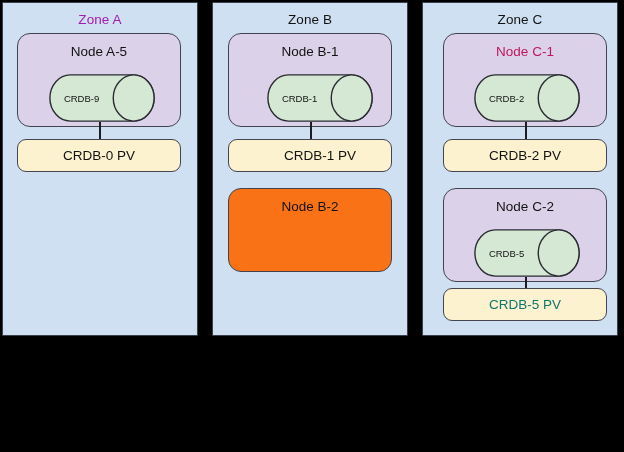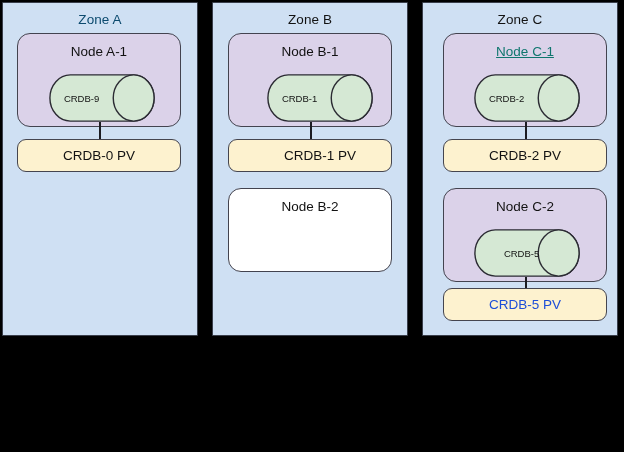--- a/index.html
+++ b/index.html
@@ -89,24 +89,24 @@
     position: absolute;
     background: #1c1c22;
     width: 1.6px;
   }
 </style>
 </head>
 <body>
 
 <div id="diagram">
     <div class="zone" style="left: 2px; top: 2px; width: 196px; height: 334px; background: rgb(207, 224, 243); border-color: rgb(58, 63, 75);">
-      <div class="zone-title" style="color: #0c4a6e;">Zone A</div>
+      <div class="zone-title" style="color: #a21caf;">Zone A</div>
     </div>
     <div class="node" style="left: 17px; top: 33px; width: 164px; height: 94px; background: rgb(219, 210, 233); border-color: rgb(67, 67, 79);">
-      <div class="node-title" style="color: rgb(18, 18, 18);">Node A-1</div>
+      <div class="node-title" style="color: rgb(18, 18, 18);">Node A-5</div>
     </div>
     <div class="db" style="left: 49px; top: 74px; width: 106px; height: 48px;">
       <svg width="106" height="48" viewBox="0 0 106 48">
         <path d="M 21.325531914893613 0.9 L 84.67446808510638 0.9 A 20.425531914893615 23.1 0 0 1 84.67446808510638 47.1 L 21.325531914893613 47.1 A 20.425531914893615 23.1 0 0 1 21.325531914893613 0.9 Z" fill="#d5e8d4" stroke="#2b2b33" stroke-width="1.4"></path>
         <ellipse cx="84.67446808510638" cy="24" rx="20.425531914893615" ry="23.1" fill="#d5e8d4" stroke="#2b2b33" stroke-width="1.4"></ellipse>
       </svg>
       <div class="db-label" style="left: 0px; width: 65.1489px;">CRDB-9</div>
     </div>
     <div class="pv" style="left: 17px; top: 139px; width: 164px; height: 33px; background: rgb(253, 242, 207); border-color: rgb(69, 69, 79);">
       <span class="pv-label" style="color: rgb(18, 18, 18);">CRDB-0 PV</span>
@@ -118,51 +118,51 @@
     <div class="node" style="left: 228px; top: 33px; width: 164px; height: 94px; background: rgb(219, 210, 233); border-color: rgb(67, 67, 79);">
       <div class="node-title" style="color: rgb(18, 18, 18);">Node B-1</div>
     </div>
     <div class="db" style="left: 267px; top: 74px; width: 106px; height: 48px;">
       <svg width="106" height="48" viewBox="0 0 106 48">
         <path d="M 21.325531914893613 0.9 L 84.67446808510638 0.9 A 20.425531914893615 23.1 0 0 1 84.67446808510638 47.1 L 21.325531914893613 47.1 A 20.425531914893615 23.1 0 0 1 21.325531914893613 0.9 Z" fill="#d5e8d4" stroke="#2b2b33" stroke-width="1.4"></path>
         <ellipse cx="84.67446808510638" cy="24" rx="20.425531914893615" ry="23.1" fill="#d5e8d4" stroke="#2b2b33" stroke-width="1.4"></ellipse>
       </svg>
       <div class="db-label" style="left: 0px; width: 65.1489px;">CRDB-1</div>
     </div>
-    <div class="node" style="left: 228px; top: 188px; width: 164px; height: 84px; background: #ffffff; border-color: rgb(67, 67, 79);">
+    <div class="node" style="left: 228px; top: 188px; width: 164px; height: 84px; background: #f97316; border-color: rgb(67, 67, 79);">
       <div class="node-title" style="color: rgb(18, 18, 18);">Node B-2</div>
     </div>
     <div class="pv" style="left: 228px; top: 139px; width: 164px; height: 33px; background: rgb(253, 242, 207); border-color: rgb(69, 69, 79); padding-left: 20px;">
       <span class="pv-label" style="color: rgb(18, 18, 18);">CRDB-1 PV</span>
     </div>
     <div class="connector" style="left: 310px; top: 122px; height: 17px; background: rgb(28, 28, 34);"></div>
     <div class="zone" style="left: 422px; top: 2px; width: 196px; height: 334px; background: rgb(207, 224, 243); border-color: rgb(58, 63, 75);">
       <div class="zone-title" style="color: rgb(18, 18, 18);">Zone C</div>
     </div>
     <div class="node" style="left: 443px; top: 33px; width: 164px; height: 94px; background: rgb(219, 210, 233); border-color: rgb(67, 67, 79);">
-      <div class="node-title" style="color: #0f766e; text-decoration: underline;">Node C-1</div>
+      <div class="node-title" style="color: #be185d;">Node C-1</div>
     </div>
     <div class="db" style="left: 474px; top: 74px; width: 106px; height: 48px;">
       <svg width="106" height="48" viewBox="0 0 106 48">
         <path d="M 21.325531914893613 0.9 L 84.67446808510638 0.9 A 20.425531914893615 23.1 0 0 1 84.67446808510638 47.1 L 21.325531914893613 47.1 A 20.425531914893615 23.1 0 0 1 21.325531914893613 0.9 Z" fill="#d5e8d4" stroke="#2b2b33" stroke-width="1.4"></path>
         <ellipse cx="84.67446808510638" cy="24" rx="20.425531914893615" ry="23.1" fill="#d5e8d4" stroke="#2b2b33" stroke-width="1.4"></ellipse>
       </svg>
       <div class="db-label" style="left: 0px; width: 65.1489px;">CRDB-2</div>
     </div>
     <div class="node" style="left: 443px; top: 188px; width: 164px; height: 94px; background: rgb(219, 210, 233); border-color: rgb(67, 67, 79);">
       <div class="node-title" style="color: rgb(18, 18, 18);">Node C-2</div>
     </div>
     <div class="db" style="left: 474px; top: 229px; width: 106px; height: 48px;">
       <svg width="106" height="48" viewBox="0 0 106 48">
         <path d="M 21.325531914893613 0.9 L 84.67446808510638 0.9 A 20.425531914893615 23.1 0 0 1 84.67446808510638 47.1 L 21.325531914893613 47.1 A 20.425531914893615 23.1 0 0 1 21.325531914893613 0.9 Z" fill="#d5e8d4" stroke="#2b2b33" stroke-width="1.4"></path>
         <ellipse cx="84.67446808510638" cy="24" rx="20.425531914893615" ry="23.1" fill="#d5e8d4" stroke="#2b2b33" stroke-width="1.4"></ellipse>
       </svg>
-      <div class="db-label" style="left: 15px; width: 65.1489px;">CRDB-5</div>
+      <div class="db-label" style="left: 0px; width: 65.1489px;">CRDB-5</div>
     </div>
     <div class="pv" style="left: 443px; top: 139px; width: 164px; height: 33px; background: rgb(253, 242, 207); border-color: rgb(69, 69, 79);">
       <span class="pv-label" style="color: rgb(18, 18, 18); text-align: right;">CRDB-2 PV</span>
     </div>
     <div class="pv" style="left: 443px; top: 288px; width: 164px; height: 33px; background: rgb(253, 242, 207); border-color: rgb(69, 69, 79);">
-      <span class="pv-label" style="color: #1d4ed8;">CRDB-5 PV</span>
+      <span class="pv-label" style="color: #0f766e;">CRDB-5 PV</span>
     </div>
     <div class="connector" style="left: 525px; top: 122px; height: 17px; background: rgb(28, 28, 34);"></div>
     <div class="connector" style="left: 525px; top: 277px; height: 11px; background: rgb(28, 28, 34);"></div>
   </div>
 
 </body></html>

